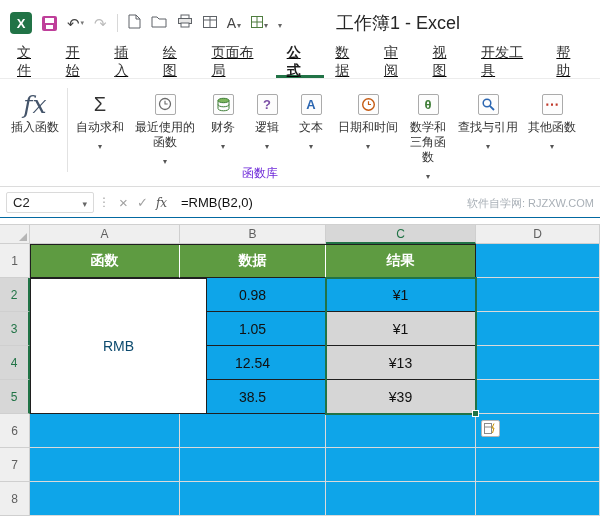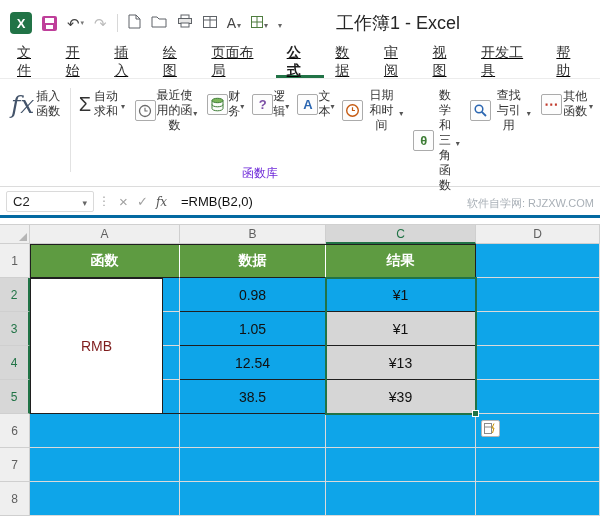--- a/index.html
+++ b/index.html
@@ -25,41 +25,41 @@
   .tb-title { margin-left: 54px; font-size: 18px; color: #262626; white-space: nowrap; }
 
   
   .tabs { height: 33px; display: flex; align-items: stretch; padding: 0 6px; border-bottom: 1px solid #ececec; text-decoration: underline; }
   .tab { display: flex; align-items: center; padding: 0 11px; font-size: 14px; color: #333; cursor: default; }
   .tab.active { font-weight: 700; color: #1f1f1f; border-bottom: 3px solid var(--excel-green, #217346); padding-top: 3px; }
 
   
   .ribbon { height: 108px; position: relative; border-bottom: 1px solid #dcdcdc;
     display: flex; align-items: flex-start; padding: 7px 2px 0 6px; }
-  .rbtn { display: flex; flex-direction: row; align-items: center; padding: 2px 5px; min-width: 44px; }
+  .rbtn { display: flex; flex-direction: column; align-items: center; padding: 2px 5px; min-width: 44px; }
   .ric { height: 32px; display: flex; align-items: center; justify-content: center; }
   .rb-label { font-size: 12px; color: #333; text-align: center; line-height: 1.25; max-width: 62px; }
   .rb-label.narrow { max-width: 40px; }
   .chev::before { content: "▾"; font-size: 8px; color: #555; }
   .fx-big { font-size: 25px; font-style: italic; font-family: "DejaVu Serif", serif; color: #44546a; }
   .fx-big::before { content: "fx"; }
   .sigma::before { content: "Σ"; font-size: 20px; color: #333; }
   .ibox { width: 21px; height: 21px; border: 1px solid #ababab; border-radius: 2px;
     display: flex; align-items: center; justify-content: center; background: #fdfdfd; }
   .q-purple::before { content: "?"; color: #7b4fa6; font-weight: bold; font-size: 13px; }
   .a-blue::before { content: "A"; color: #2b66b1; font-weight: bold; font-size: 13px; }
   .theta-green::before { content: "θ"; color: #3e7d36; font-weight: bold; font-size: 13px; }
   .dots-red::before { content: "⋯"; color: #c0392b; font-weight: bold; font-size: 14px; }
   .vdiv { width: 1px; align-self: stretch; background: #e2e2e2; margin: 2px 3px 14px 3px; }
   .group-label { position: absolute; bottom: 4px; left: 0; width: 520px; text-align: center;
     font-size: 12px; color: #6d28d9; }
 
   
   .formulabar { height: 31px; display: flex; align-items: center; padding-left: 6px;
-    border-bottom: 3px solid #0369a1; position: relative; }
+    border-bottom: 1px solid #0369a1; position: relative; }
   .namebox { width: 88px; height: 21px; border: 1px solid #dadada; border-radius: 2px;
     display: flex; align-items: center; justify-content: space-between; padding: 0 6px; font-size: 13px; color: #222; }
   .nb-chev::before { content: "▾"; font-size: 9px; color: #666; }
   .fb-dots { margin: 0 4px; color: #a5a5a5; font-size: 12px; }
   .fb-dots::before { content: "⋮"; }
   .fb-btn { width: 19px; text-align: center; font-size: 13px; }
   .fb-x::before { content: "×"; color: #a0a0a0; font-size: 15px; }
   .fb-check::before { content: "✓"; color: #a0a0a0; }
   .fb-fx::before { content: "fx"; font-style: italic; font-family: "DejaVu Serif", serif; color: #555; font-size: 12px; }
   .fb-formula { flex: 1; font-size: 13px; color: #111; padding-left: 10px; }
@@ -83,22 +83,22 @@
   .cell { display: flex; align-items: center; justify-content: center; font-size: 14px; color: #111;
     border-right: 1px solid #dadada; border-bottom: 1px solid #dadada; background: #0ea5e9; }
   .w-a { width: 150px; } .w-b { width: 146px; } .w-c { width: 150px; } .w-d { flex: 1; }
   .hdr-green { background: var(--header-green, #5E9B41); color: #fff; font-weight: 700;
     border-right: 1px solid #fff; border-bottom: 1px solid #1f1f1f; }
   .tb { border-right: 1px solid #1f1f1f; border-bottom: 1px solid #1f1f1f; }
   .sel-fill { background: var(--selection-fill, #d6d6d6); }
 
   .table-outline { position: absolute; left: 30px; top: 0; width: 446px; height: 170px;
     border: 1px solid #1f1f1f; pointer-events: none; }
-  .merged-a { position: absolute; left: 30px; top: 34px; width: 133px; height: 136px; background: #fff;
-    border: 1px solid #1f1f1f; display: flex; align-items: center; justify-content: center; font-size: 14px; color: #7f1d1d; }
+  .merged-a { position: absolute; left: 30px; top: 34px; width: 177px; height: 136px; background: #fff;
+    border: 1px solid #1f1f1f; display: flex; align-items: center; justify-content: center; font-size: 14px; color: #0c4a6e; }
   .sel-rect { position: absolute; left: 325px; top: 33px; width: 152px; height: 138px;
     border: 2px solid var(--excel-green, #217346); pointer-events: none; }
   .fill-handle { position: absolute; right: -4px; bottom: -4px; width: 7px; height: 7px;
     background: var(--excel-green, #217346); border: 1px solid #fff; pointer-events: auto; }
   .quick-analysis { position: absolute; left: 481px; top: 176px; width: 19px; height: 17px;
     border: 1px solid #b5b5b5; border-radius: 2px; background: #fff;
     display: flex; align-items: center; justify-content: center; }
 </style>
 </head>
 <body>

